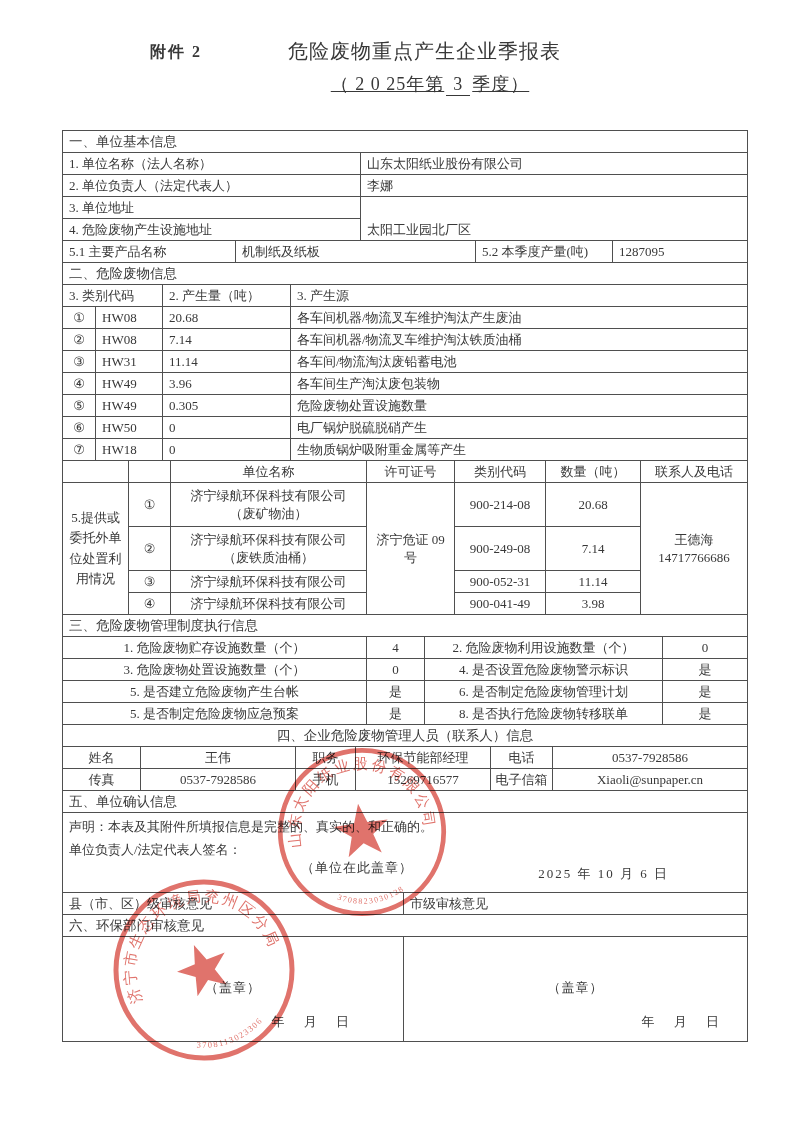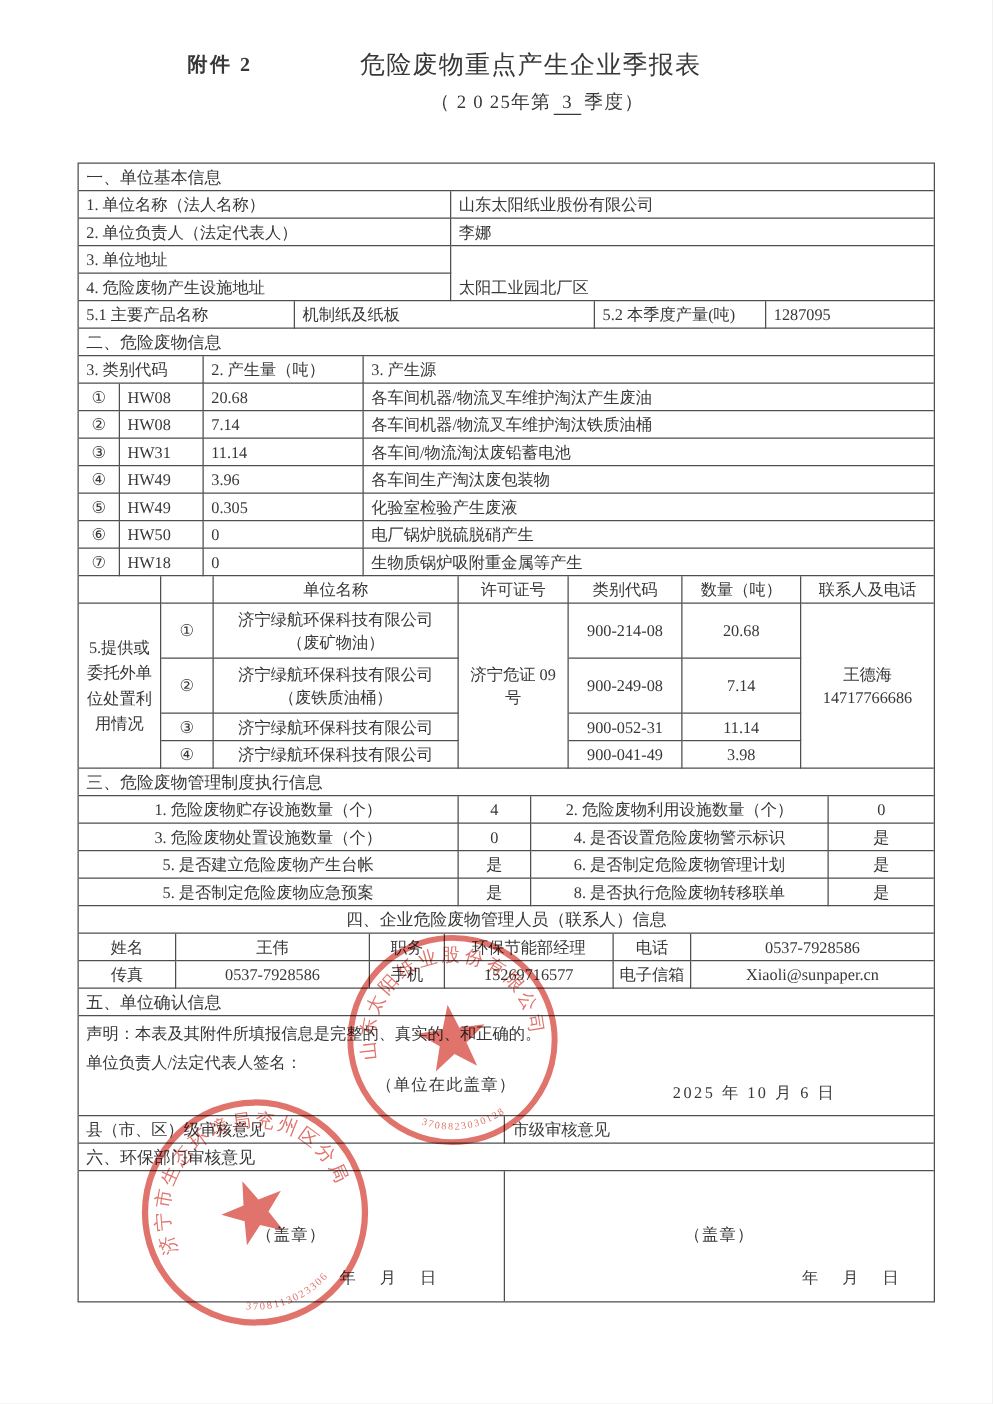--- a/index.html
+++ b/index.html
@@ -11,21 +11,21 @@
   html,body{background:#e8e8e8;}
   .page{
     position:relative;width:794px;height:1123px;background:#ffffff;
     margin:0 auto;overflow:hidden;
     font-family:"Liberation Serif","DejaVu Serif",serif;
     color:var(--txt);font-size:13px;
   }
   
   .attachment{position:absolute;left:150px;top:42px;font-size:16px;font-weight:bold;letter-spacing:2px;}
   .form-title{position:absolute;left:288px;top:38px;font-size:20px;font-weight:400;letter-spacing:1px;}
-  .form-subtitle{position:absolute;left:280px;top:72px;width:300px;text-align:center;font-size:15px;letter-spacing:1px;}
+  .form-subtitle{position:absolute;left:280px;top:72px;width:300px;text-align:center;font-size:18px;letter-spacing:1px;text-decoration:underline;}
   .quarter-underline{display:inline-block;border-bottom:1px solid var(--txt);padding:0 7px;margin:0 2px;}
   
   .tbl{position:absolute;left:62px;top:130px;width:686px;border:1.5px solid var(--ln);}
   .r{display:flex;align-items:stretch;}
   .c{
     border-right:1px solid var(--ln);border-bottom:1px solid var(--ln);
     display:flex;align-items:center;min-height:22px;height:22px;
     padding:0 6px;overflow:hidden;white-space:nowrap;
   }
   .c.last{border-right:none;}
@@ -128,21 +128,21 @@
     <div class="r">
       <div class="c ctr" style="width:33px">④</div>
       <div class="c" style="width:67px">HW49</div>
       <div class="c" style="width:128px">3.96</div>
       <div class="c last fill">各车间生产淘汰废包装物</div>
     </div>
     <div class="r">
       <div class="c ctr" style="width:33px">⑤</div>
       <div class="c" style="width:67px">HW49</div>
       <div class="c" style="width:128px">0.305</div>
-      <div class="c last fill">化验室检验产生废液</div>
+      <div class="c last fill">危险废物处置设施数量</div>
     </div>
     <div class="r">
       <div class="c ctr" style="width:33px">⑥</div>
       <div class="c" style="width:67px">HW50</div>
       <div class="c" style="width:128px">0</div>
       <div class="c last fill">电厂锅炉脱硫脱硝产生</div>
     </div>
     <div class="r">
       <div class="c ctr" style="width:33px">⑦</div>
       <div class="c" style="width:67px">HW18</div>

